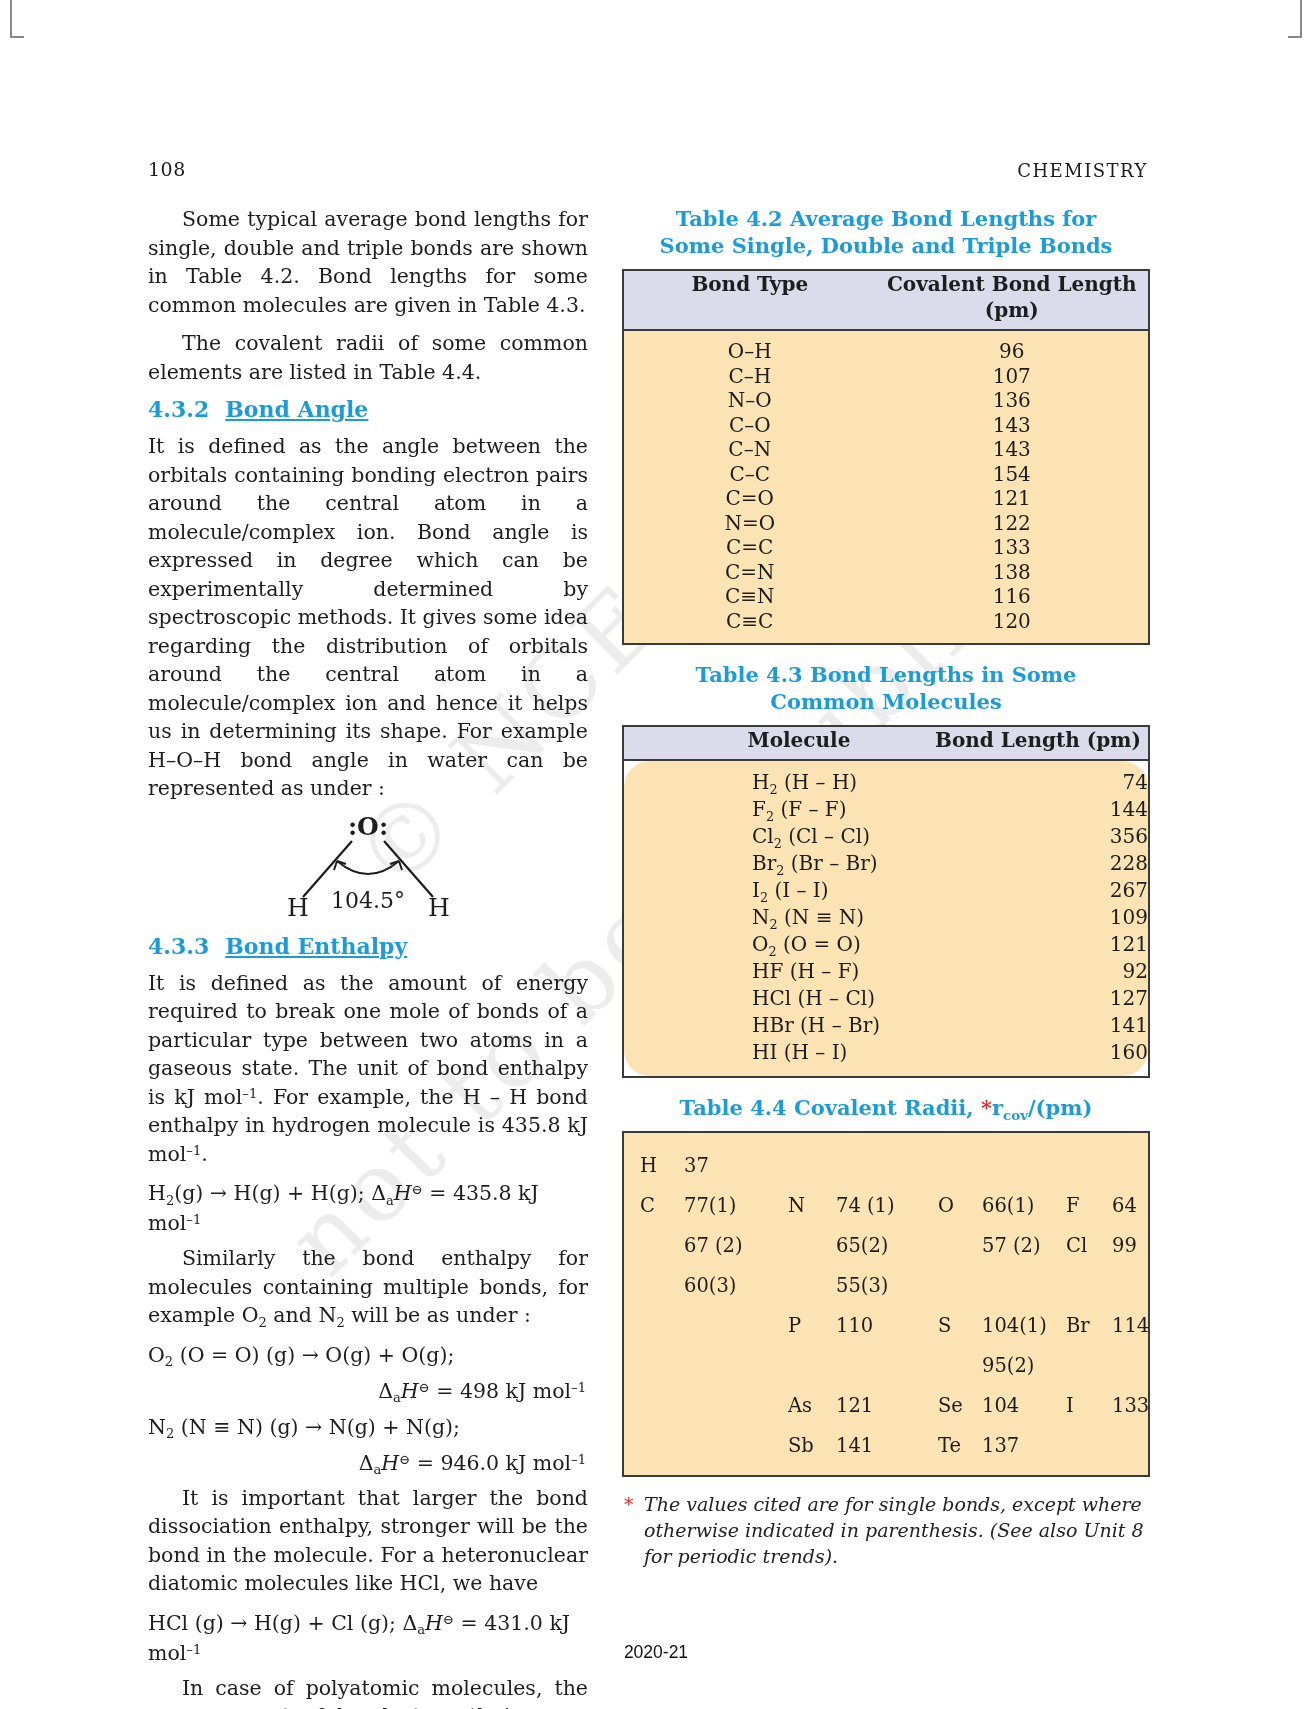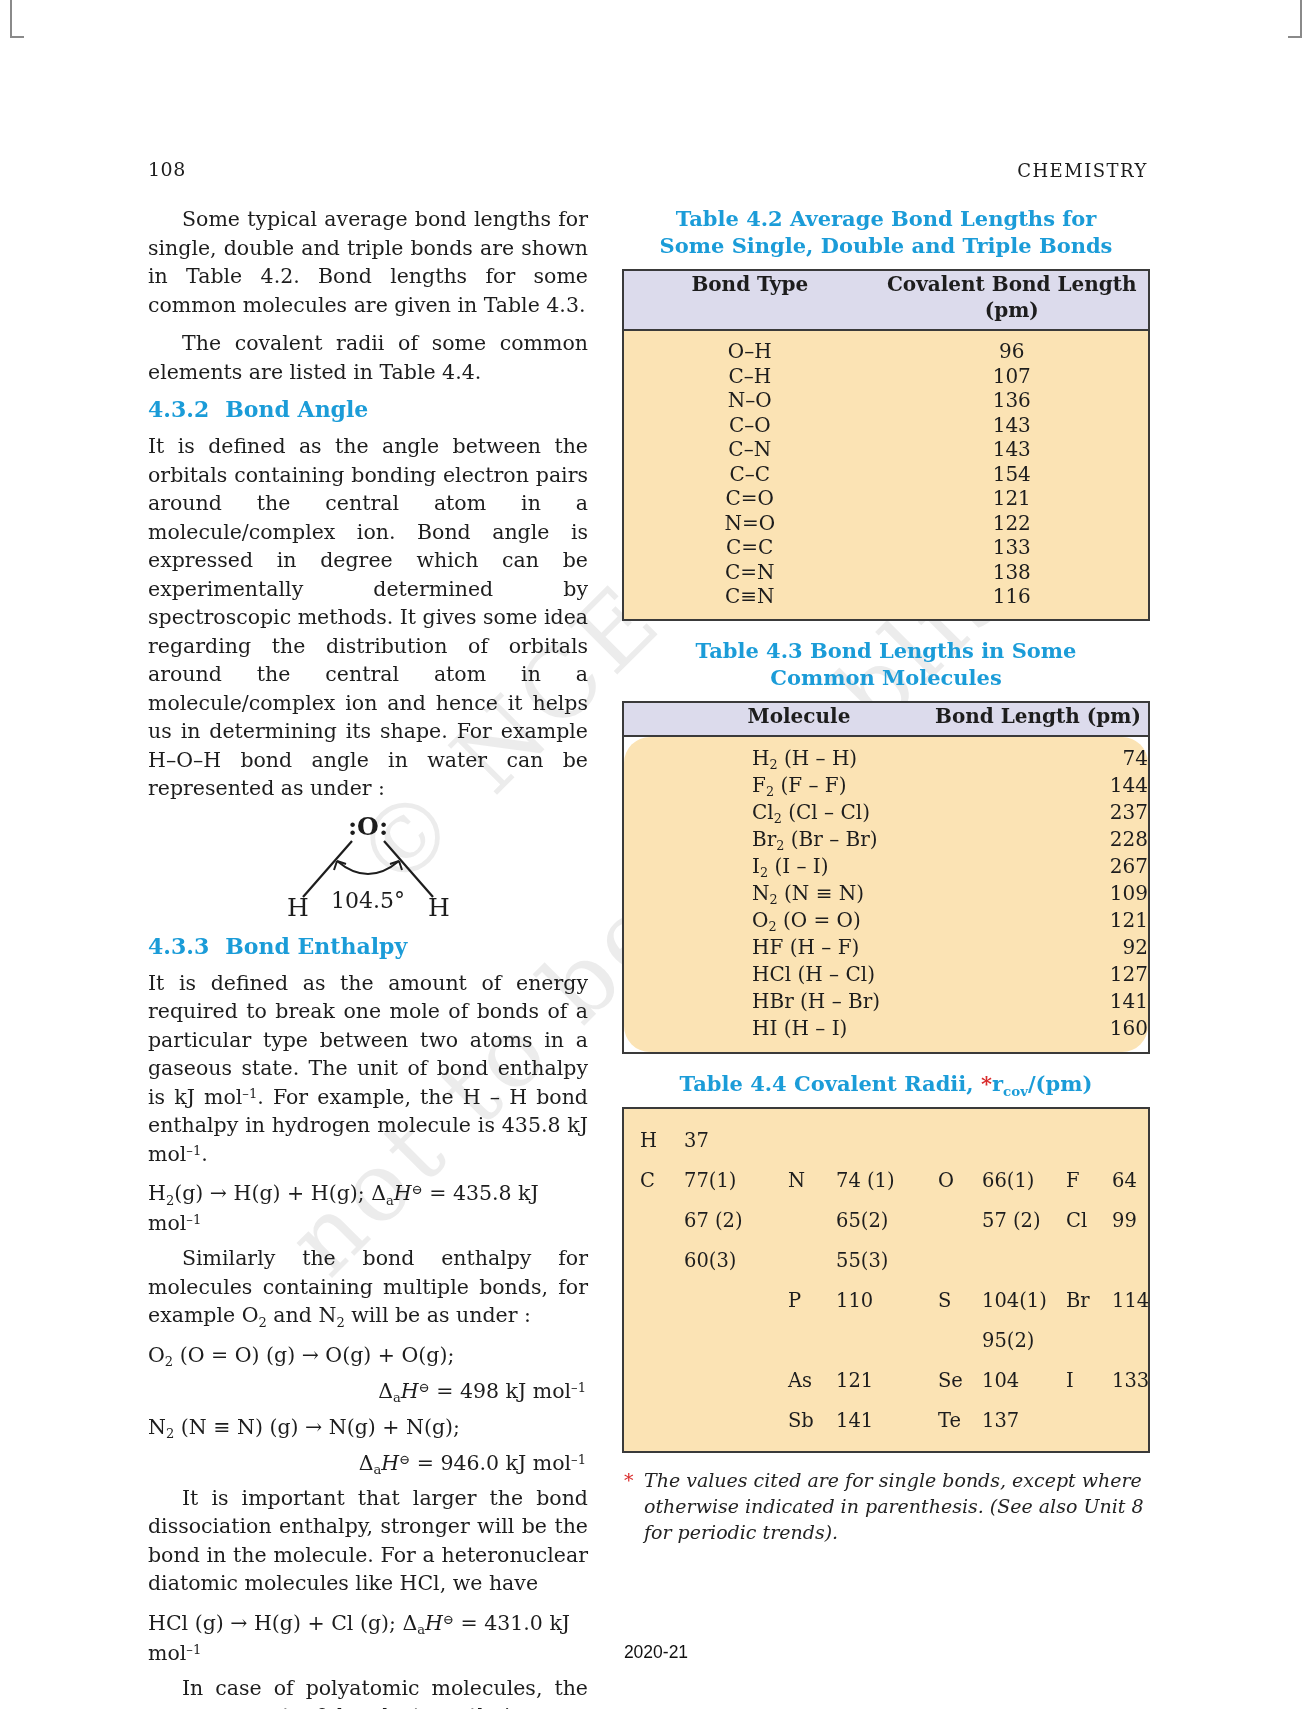--- a/index.html
+++ b/index.html
@@ -19,21 +19,21 @@
   .watermark{position:absolute;left:20px;top:540px;width:1240px;text-align:center;
              transform:rotate(-45deg);color:rgba(40,40,40,0.09);
              font-size:96px;letter-spacing:6px;line-height:225px;pointer-events:none;white-space:nowrap;}
   
   .col-left{position:absolute;left:148px;top:205px;width:440px;}
   .col-right{position:absolute;left:622px;top:205px;width:528px;}
   
   .col-left p{margin:0 0 10px;font-size:20.5px;line-height:28.5px;text-align:justify;}
   .indent{text-indent:34px;}
   .sec-head{margin:10px 0 10px;font-size:22px;font-weight:bold;color:#1b9cd8;}
-  .sec-head .sec-label{margin-left:16px;}
+  .sec-head .sec-label{margin-left:16px;text-decoration:underline;}
   .eq{font-size:20.5px;line-height:30px;margin:2px 0 6px;}
   .eq-right{text-align:right;margin:0 2px 6px 0;}
   sub{font-size:64%;vertical-align:baseline;position:relative;top:.38em;line-height:0;}
   sup{font-size:64%;vertical-align:baseline;position:relative;top:-.45em;line-height:0;}
   
   .diagram{width:250px;margin:4px auto 12px;}
   .diagram svg{display:block;}
   
   .tbl-title{max-width:480px;margin:0 auto 10px;text-align:center;color:#1b9cd8;
              font-weight:bold;font-size:21px;line-height:27px;}
@@ -170,41 +170,45 @@
             <div class="tcell c1">133</div>
           </div>
           <div class="trow">
             <div class="tcell c0">C=N</div>
             <div class="tcell c1">138</div>
           </div>
           <div class="trow">
             <div class="tcell c0">C≡N</div>
             <div class="tcell c1">116</div>
           </div>
+          <div class="trow">
+            <div class="tcell c0">C≡C</div>
+            <div class="tcell c1">120</div>
+          </div>
         </div>
     </div>
 
     <div class="tbl-title">Table 4.3  Bond Lengths in Some Common Molecules</div>
     <div class="box t43">
       <div class="thead">
         <div class="th th0">Molecule</div>
         <div class="th th1">Bond Length (pm)</div>
       </div>
       <div class="tbody">
           <div class="trow">
             <div class="tcell c0">H<sub>2</sub> (H – H)</div>
             <div class="tcell c1">74</div>
           </div>
           <div class="trow">
             <div class="tcell c0">F<sub>2</sub> (F – F)</div>
             <div class="tcell c1">144</div>
           </div>
           <div class="trow">
             <div class="tcell c0">Cl<sub>2</sub> (Cl – Cl)</div>
-            <div class="tcell c1">237</div>
+            <div class="tcell c1">356</div>
           </div>
           <div class="trow">
             <div class="tcell c0">Br<sub>2</sub> (Br – Br)</div>
             <div class="tcell c1">228</div>
           </div>
           <div class="trow">
             <div class="tcell c0">I<sub>2</sub> (I – I)</div>
             <div class="tcell c1">267</div>
           </div>
           <div class="trow">

